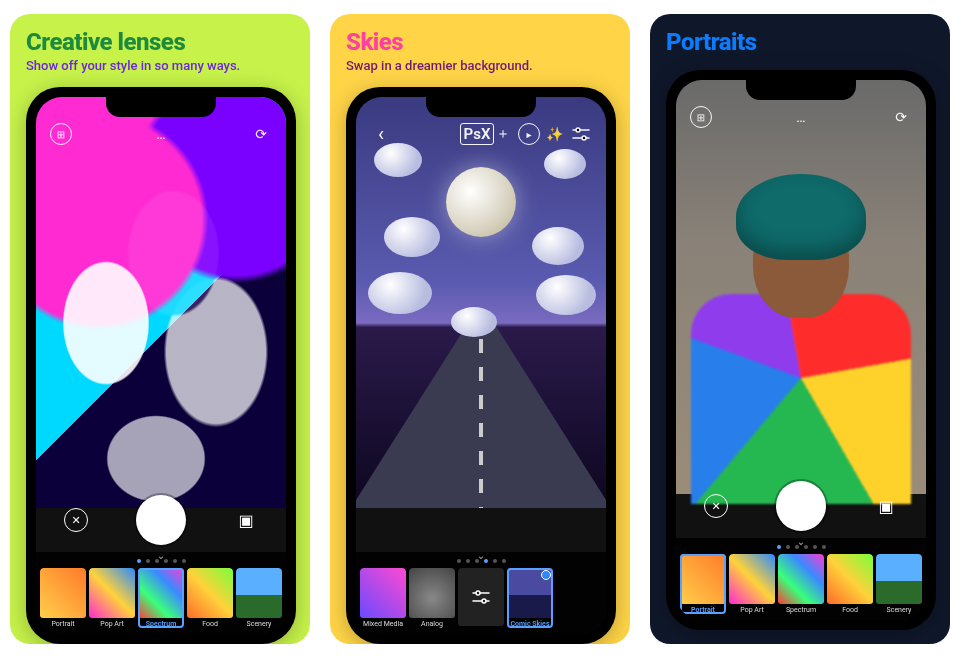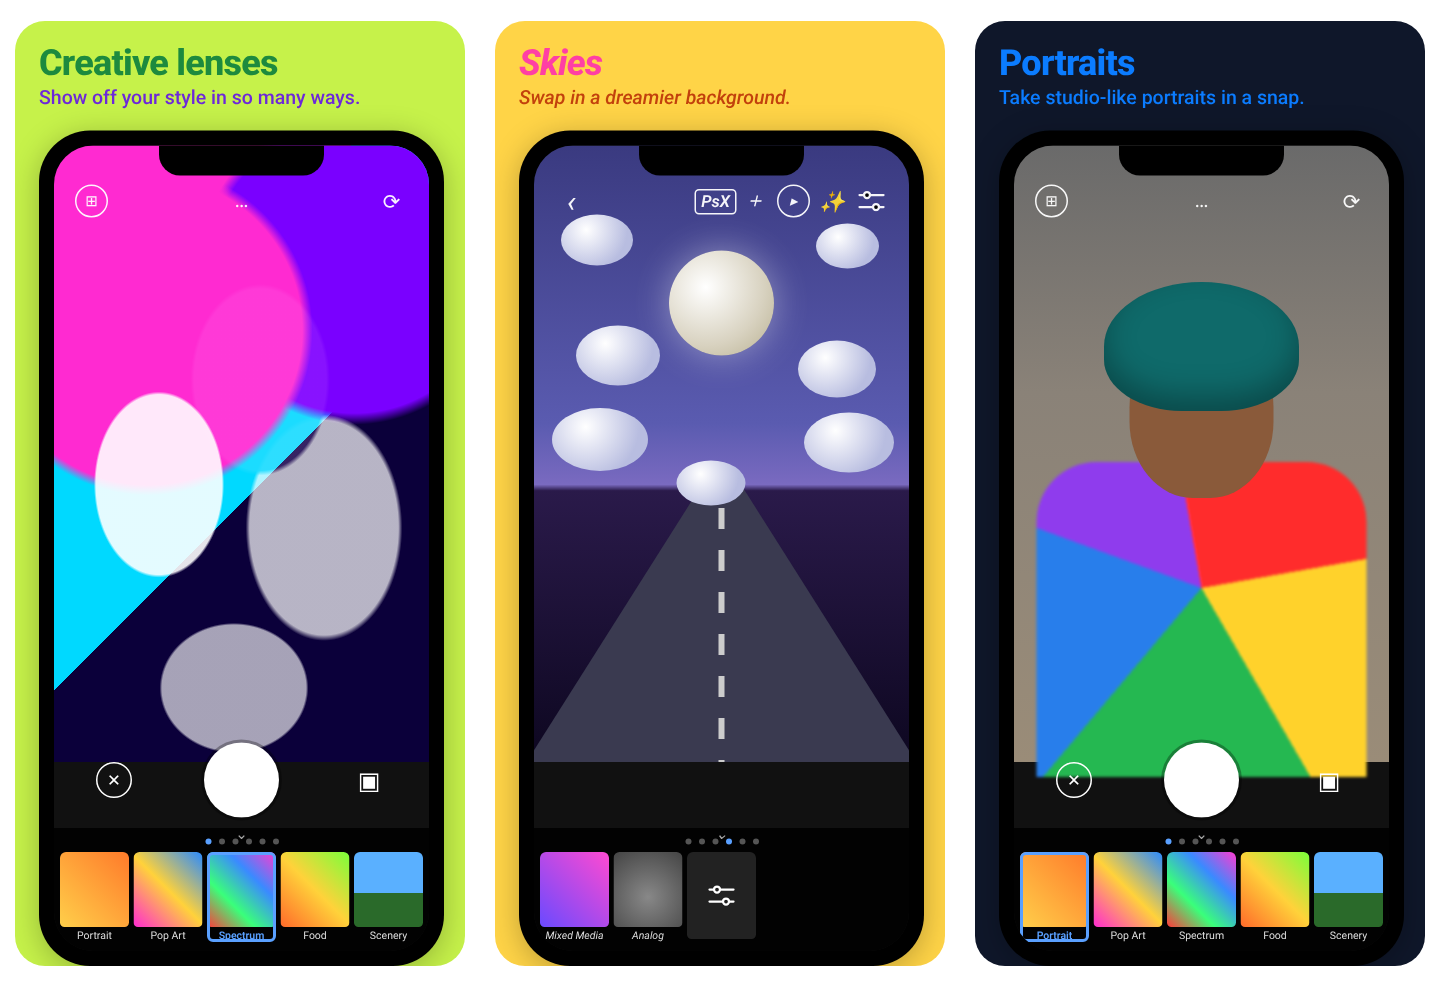--- a/index.html
+++ b/index.html
@@ -31,23 +31,23 @@
   .panel .sub {
     font-size: 13px;
     font-weight: 500;
     margin-top: 2px;
   }
   
   .p1 { background: #c6f24a; }
   .p1 h2 { color: #1d8a3e; }
   .p1 .sub { color: #6d28d9; }
   
-  .p2 { background: #ffd447; font-style: italic; }
+  .p2 { background: #ffd447; }
   .p2 h2 { color: #ff3fa4; }
-  .p2 .sub { color: #c2410c; }
+  .p2 .sub { color: #701a75; }
   
   .p3 { background: #0f172a; }
   .p3 h2 { color: #0b7cff; }
   .p3 .sub { color: #0b7cff; }
 
   .phone {
     margin-top: 14px;
     width: 270px;
     height: 560px;
     background: #000;
@@ -95,21 +95,21 @@
     opacity: 0.95;
   }
   .circ-ic {
     width: 22px; height: 22px;
     border: 1.5px solid #fff;
     border-radius: 50%;
     display: flex; align-items: center; justify-content: center;
     font-size: 10px;
   }
   .psx {
-    font-size: 11px;
+    font-size: 15px;
     border: 1px solid #fff;
     border-radius: 3px;
     padding: 1px 3px;
     font-weight: 600;
   }
 
   
   .vf {
     position: absolute;
     top: 0; left: 0; right: 0; bottom: 126px;
@@ -430,30 +430,34 @@
               <div class="timg">
             <svg width="20" height="16" viewBox="0 0 20 16" stroke="#fff" stroke-width="1.5" fill="none" stroke-linecap="round">
               <line x1="2" y1="4" x2="18" y2="4"></line>
                   <circle cx="7" cy="4" r="2" fill="#222"></circle>
               <line x1="2" y1="12" x2="18" y2="12"></line>
                   <circle cx="13" cy="12" r="2" fill="#222"></circle>
             </svg>
           </div>
               <div class="tl"></div>
             </div>
+          <div class="thumb sel">
+              <div class="timg sw-comic"></div>
+              <div class="badge-dot"></div>
+              <div class="tl">Comic Skies</div>
+            </div>
 
         </div>
       </div>
     </div>
   </div>
 </div>
 
 <div class="panel p3">
   <h2>Portraits</h2>
-  <div class="sub">Take studio-like portraits in a snap.</div>
 
   <div class="phone">
     <div class="screen">
       <div class="notch"></div>
 
       <div class="topbar">
         <div class="ib">
             <div class="circ-ic">⊞</div>
           </div>
         <div class="spacer"></div>

